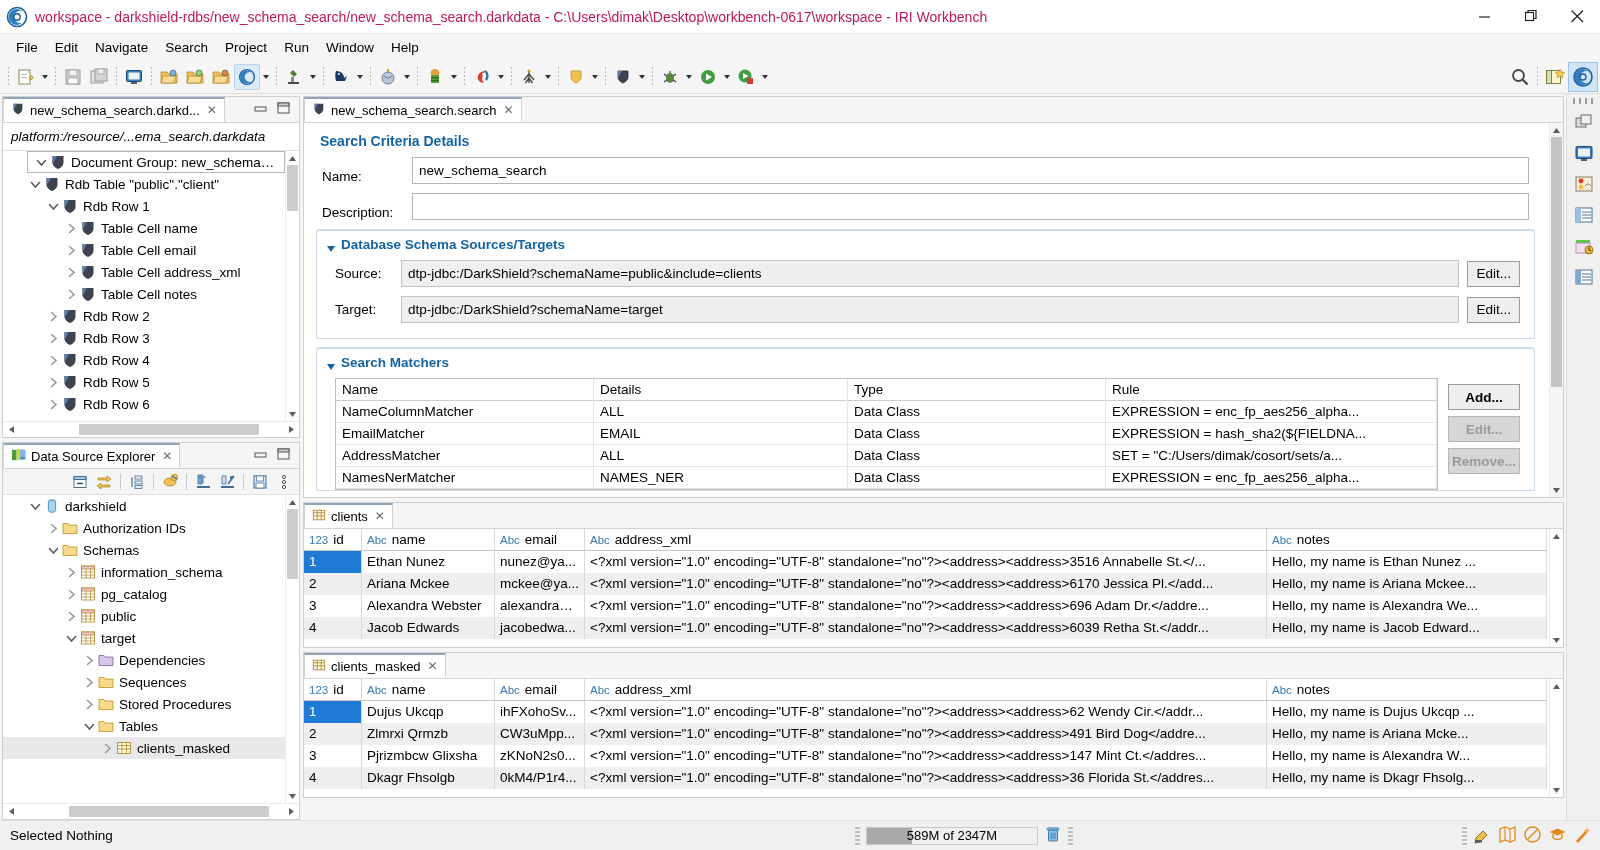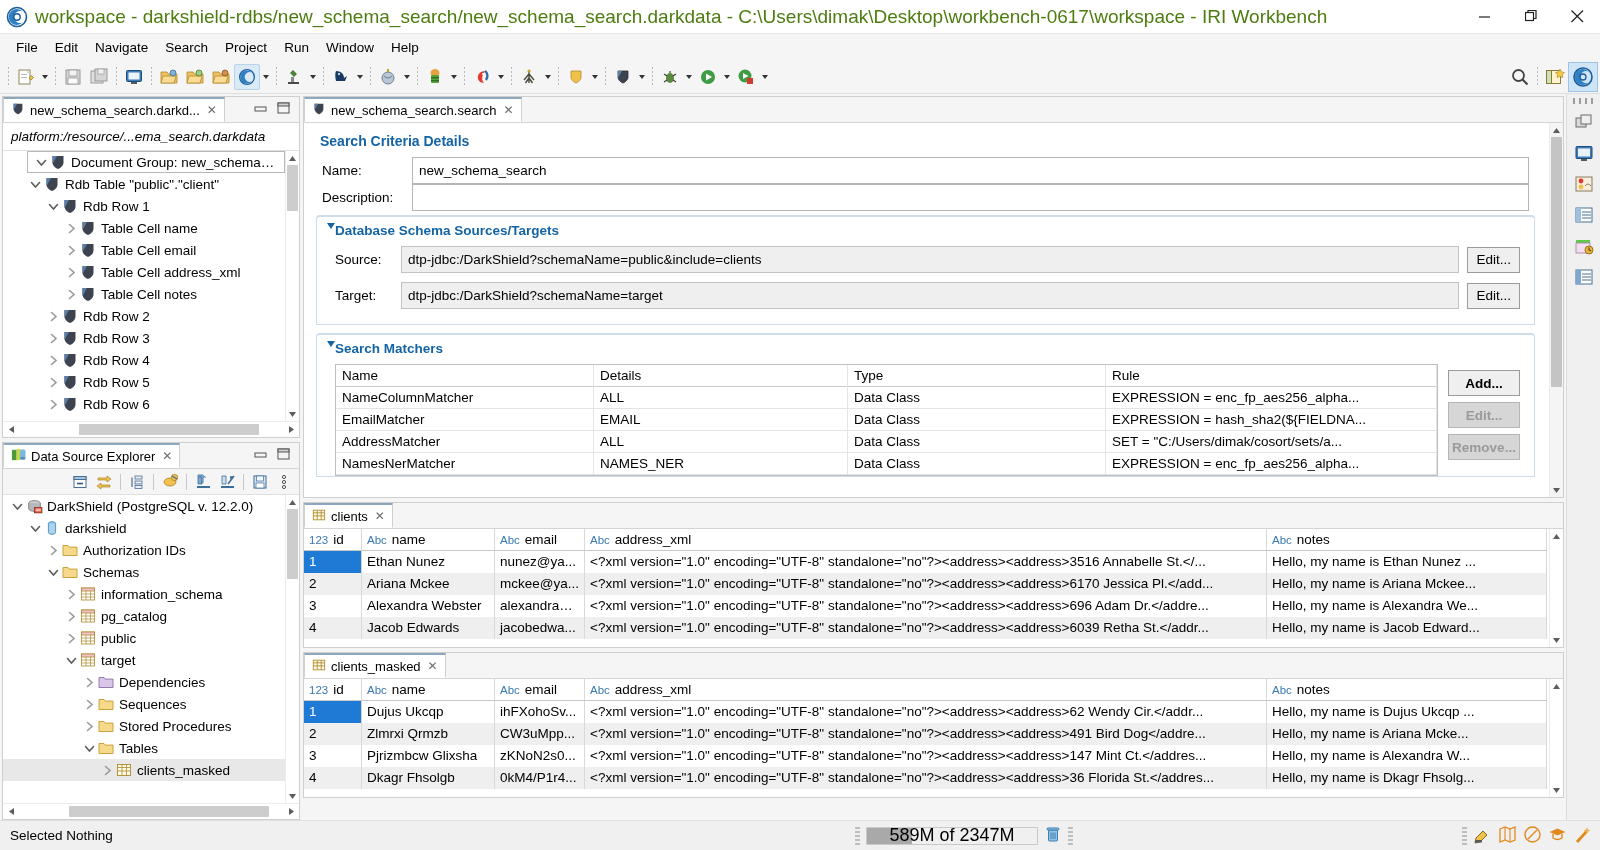--- a/index.html
+++ b/index.html
@@ -10,21 +10,21 @@
     font-size:13px; color:#000; background:#f0f0f0;
     -webkit-font-smoothing:antialiased;
   }
   .app { position:relative; width:1600px; height:850px; background:#f5f5f5; }
 
   
   .titlebar { height:34px; background:#ffffff; display:flex; align-items:center;
               border-bottom:1px solid #e6e6e6; }
   .title-icon { width:22px; height:22px; margin-left:6px; margin-right:7px;
                 flex:0 0 auto; }
-  .title-text { font-size:19px; color:#4d7c0f; white-space:nowrap; }
+  .title-text { font-size:14px; color:#be185d; white-space:nowrap; }
   .win-btns { margin-left:auto; display:flex; height:34px; }
   .win-btn { width:46px; height:34px; display:flex; align-items:center; justify-content:center; }
   .win-btn svg { display:block; }
 
   
   .menubar { height:26px; background:#f5f5f5; display:flex; align-items:center;
              padding-left:8px; gap:1px; }
   .menu-item { padding:3px 8px; font-size:13.5px; color:#000; white-space:nowrap; cursor:default; }
 
   
@@ -101,29 +101,29 @@
   
   .rightcol { flex:1 1 auto; display:flex; flex-direction:column; padding:2px 2px 0 3px;
               min-width:0; }
 
   .editor { background:#fff; border:1px solid #cfcfcf; display:flex; flex-direction:column;
             min-height:0; }
   .form-area { position:relative; flex:1 1 auto; background:#fff; overflow:hidden; }
   .form-inner { position:absolute; inset:0 16px 0 0; overflow:hidden; padding:0; }
 
   .sect-title { color:#1464a5; font-weight:bold; font-size:14px; padding:10px 0 8px 16px; }
-  .form-row { display:flex; align-items:center; padding:0 18px 0 18px; }
+  .form-row { display:flex; align-items:flex-end; padding:0 18px 0 18px; margin-bottom:9px; }
   .form-row label { width:90px; flex:0 0 90px; font-size:13.5px; }
   .txtinput { flex:1 1 auto; height:27px; border:1px solid #b5b5b5; background:#fff;
               display:flex; align-items:center; padding:0 6px; font-size:13.5px; }
   .txtinput.readonly { background:#efefef; border:1px solid #c3c3c3; }
 
   .group { margin:4px 12px 0 12px; border:1px solid #cfdcea; border-top:2px solid #cfdcea;
            border-radius:4px 4px 0 0; background:#fff; padding-bottom:6px; }
-  .group-hd { display:flex; align-items:flex-start; color:#1464a5; font-weight:bold;
+  .group-hd { display:flex; align-items:flex-end; gap:6px; color:#1464a5; font-weight:bold;
               font-size:13.5px; padding:6px 0 8px 10px; }
   .tri { width:0;height:0;border-left:4.5px solid transparent;border-right:4.5px solid transparent;
          border-top:6px solid #1464a5; }
   .btn { height:26px; min-width:46px; padding:0 8px; border:1px solid #9b9b9b; background:#efefef;
          font-size:13.5px; display:flex; align-items:center; justify-content:center; }
   .btn.disabled { color:#9a9a9a; background:#d6d6d6; border-color:#b6b6b6; }
   .src-row { display:flex; align-items:center; gap:8px; padding:0 14px 0 18px; margin-bottom:9px; }
   .src-row label { width:58px; flex:0 0 58px; font-size:13.5px; }
 
   
@@ -152,21 +152,21 @@
   .idsel { background:#1e7ad4; color:#fff; }
 
   
   .status { position:absolute; left:0; right:0; bottom:0; height:30px; background:#f0f0f0;
             display:flex; align-items:center; border-top:1px solid #e0e0e0; }
   .status-text { padding-left:10px; font-size:13.5px; }
   .heap { display:flex; align-items:center; gap:6px; }
   .heap-bar { width:172px; height:18px; background:#f0f0f0; border:1px solid #c9c9c9;
               position:relative; display:flex; align-items:center; }
   .heap-fill { position:absolute; left:0; top:0; bottom:0; width:45px; background:#a9a9a9; }
-  .heap-label { position:relative; width:100%; text-align:center; font-size:18px; }
+  .heap-label { position:relative; width:100%; text-align:center; font-size:13px; }
   .dots { width:5px; height:18px;
           background:repeating-linear-gradient(to bottom,#bdbdbd 0 2px,transparent 2px 4px); }
   .status-right { margin-left:auto; display:flex; align-items:center; gap:6px; padding-right:8px; }
 
   
   .edgebar { position:absolute; top:94px; right:0; bottom:30px; width:34px; background:#f0f0f0;
              border-left:1px solid #dcdcdc; display:flex; flex-direction:column;
              align-items:center; padding-top:4px; gap:5px; }
   .edgebar .eb { width:26px;height:26px;display:flex;align-items:center;justify-content:center; }
   .edge-dots { width:22px;height:6px;
@@ -744,36 +744,20 @@
           <div class="ib">
             <svg width="8" height="18">
                 <circle cx="4" cy="4" r="1.6" fill="none" stroke="#555"></circle>
                 <circle cx="4" cy="9" r="1.6" fill="none" stroke="#555"></circle>
                 <circle cx="4" cy="14" r="1.6" fill="none" stroke="#555"></circle>
               </svg>
           </div>
         </div>
         <div class="tree">
           <div class="tree-scroll" id="dse-tree">
-              <div class="trow" style="padding-left: 6px;">
-                <span class="twist">
-                  <svg width="11" height="11" viewBox="0 0 11 11">
-                    <path d="M1.5 3.5 L5.5 8 L9.5 3.5" fill="none" stroke="#5d5d5d" stroke-width="1.6" stroke-linecap="round"></path>
-                  </svg>
-                </span>
-                <span class="ticon">
-                  <svg width="17" height="17" viewBox="0 0 16 16">
-                    <ellipse cx="8" cy="5" rx="5.5" ry="2.6" fill="#c9ccd1" stroke="#6b6b6b" stroke-width=".7"></ellipse>
-                    <path d="M2.5 5 v5 a5.5 2.6 0 0 0 11 0 v-5" fill="#b4b8bd" stroke="#6b6b6b" stroke-width=".7"></path>
-                    <rect x="8" y="9" width="7" height="5" fill="#d94a2e" stroke="#8a2a18" stroke-width=".7"></rect>
-                    <path d="M9 10.5 h5 M9 12 h5" stroke="#fff" stroke-width=".8"></path>
-                  </svg>
-                </span>
-                <span class="tlabel">DarkShield (PostgreSQL v. 12.2.0)</span>
-              </div>
               <div class="trow" style="padding-left: 24px;">
                 <span class="twist">
                   <svg width="11" height="11" viewBox="0 0 11 11">
                     <path d="M1.5 3.5 L5.5 8 L9.5 3.5" fill="none" stroke="#5d5d5d" stroke-width="1.6" stroke-linecap="round"></path>
                   </svg>
                 </span>
                 <span class="ticon">
                   <svg width="16" height="16" viewBox="0 0 16 16">
                     <ellipse cx="8" cy="3.5" rx="3.6" ry="1.8" fill="#8fc3e8" stroke="#3e7fb0" stroke-width=".8"></ellipse>
                     <path d="M4.4 3.5 v9 a3.6 1.8 0 0 0 7.2 0 v-9" fill="#a9d4f0" stroke="#3e7fb0" stroke-width=".8"></path>

